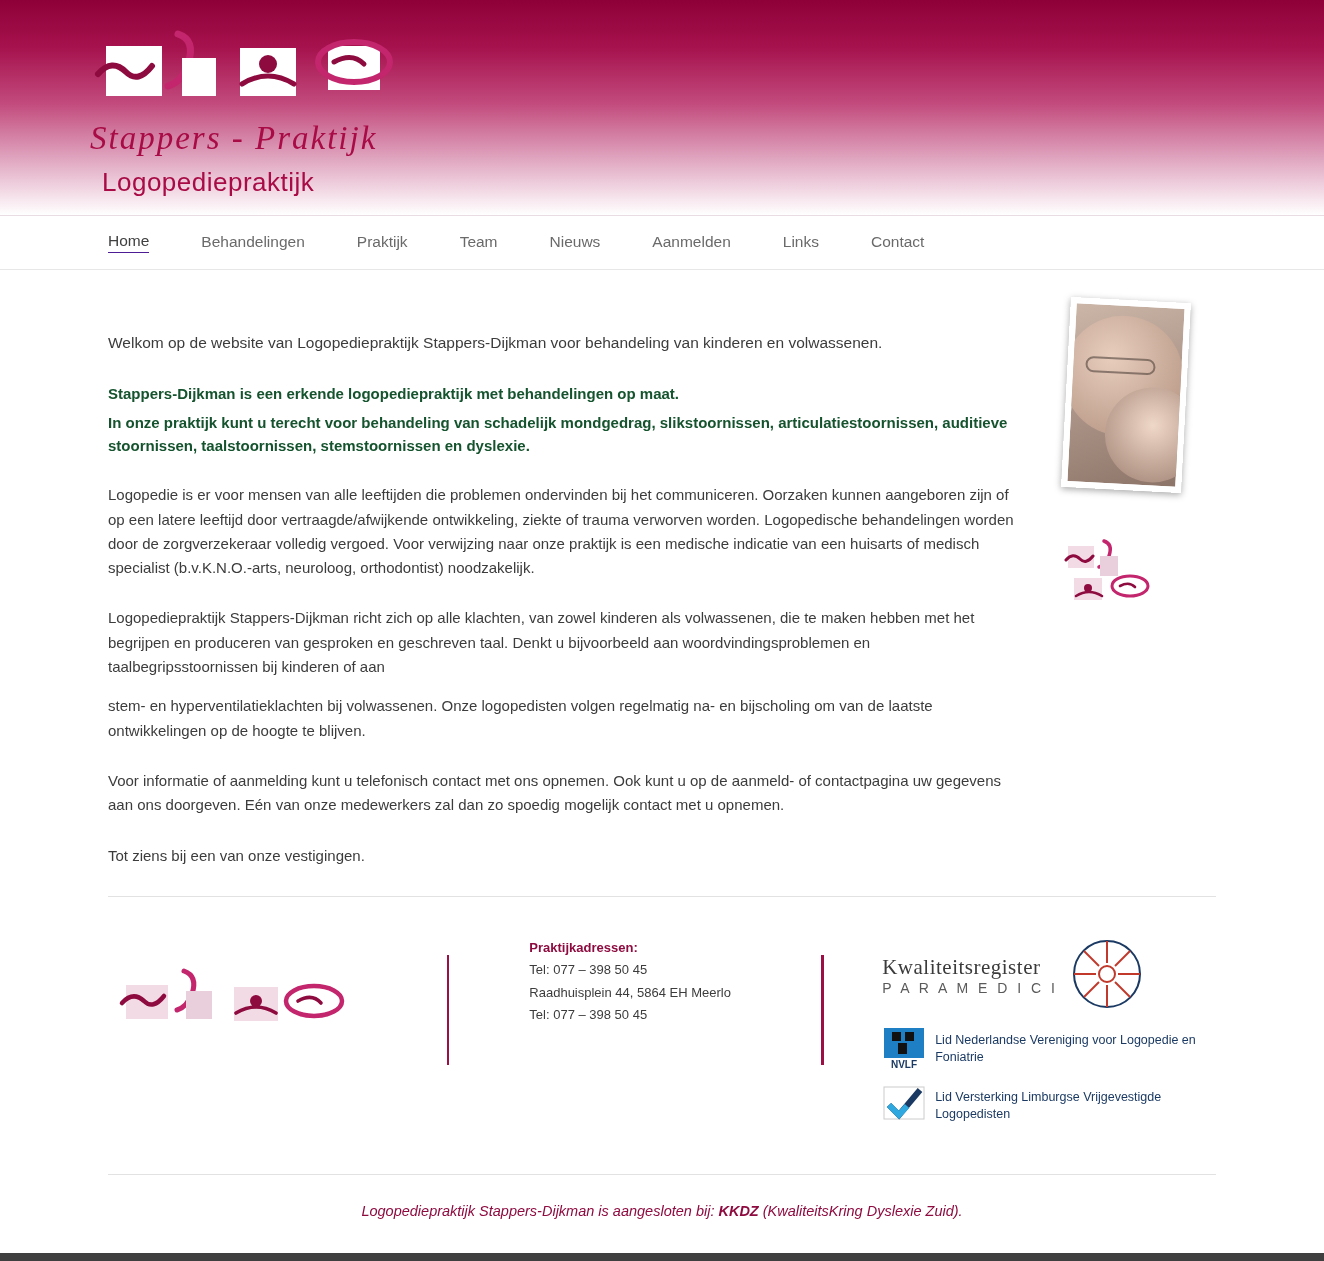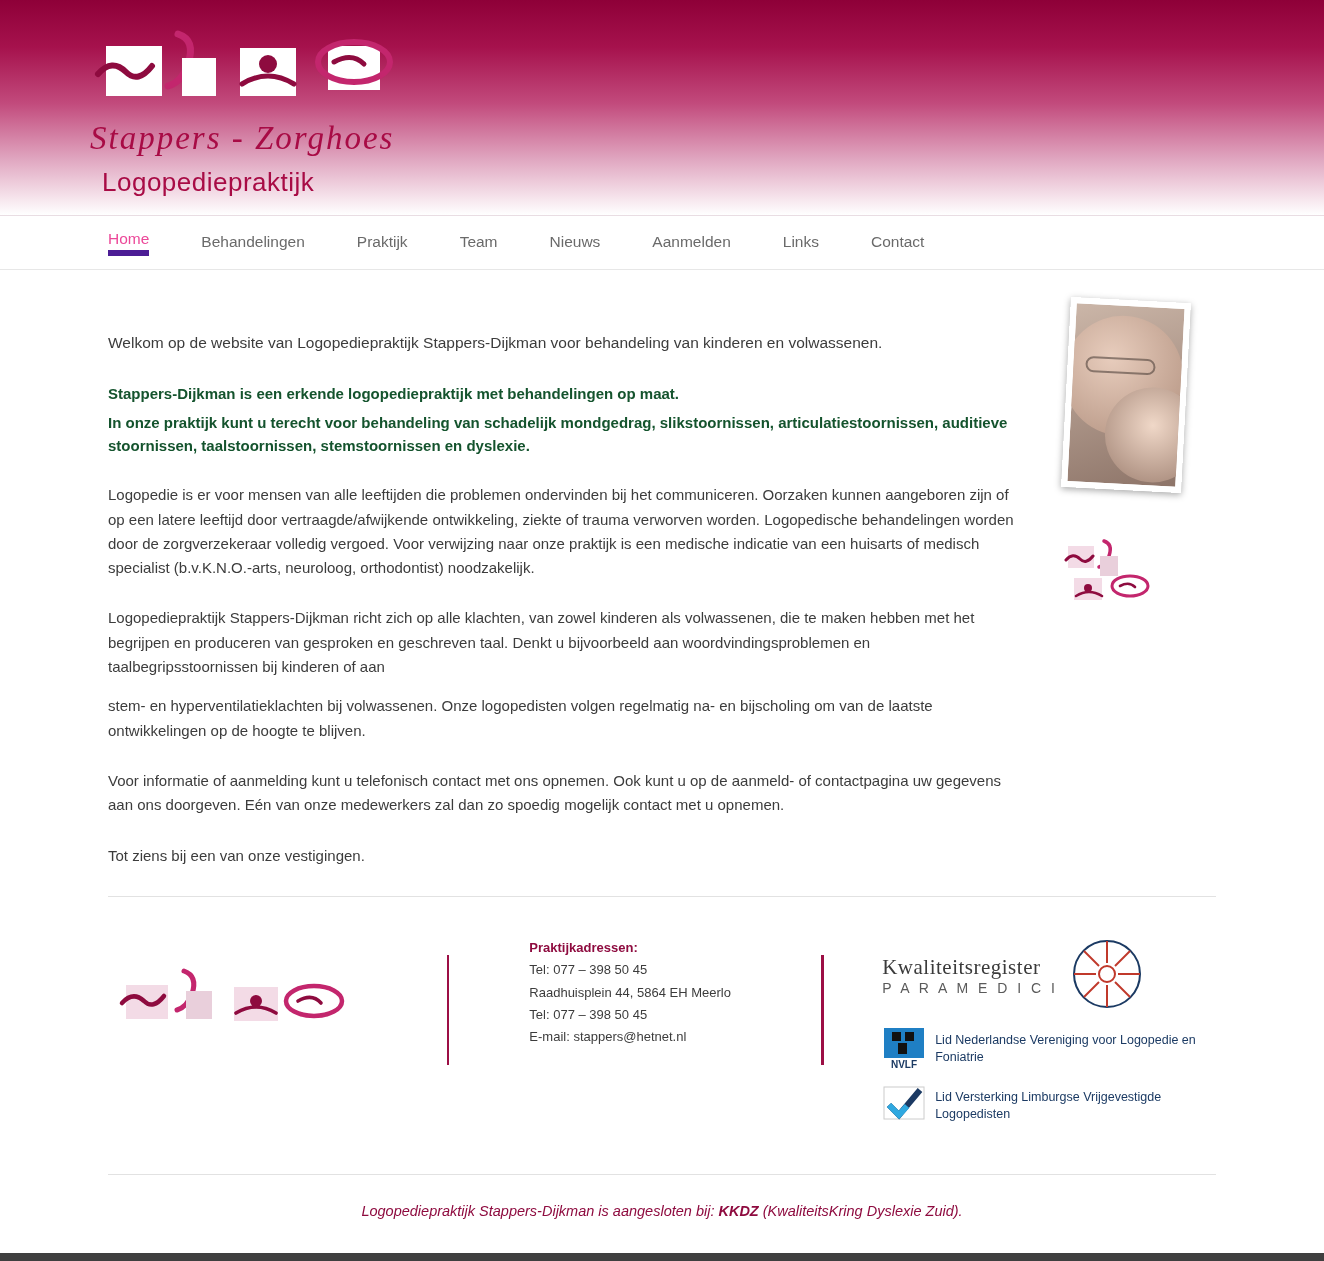--- a/index.html
+++ b/index.html
@@ -53,22 +53,22 @@
     padding-left:108px;
   }
   .nav a {
     color:#6a6a6a;
     text-decoration:none;
     font-size:15.5px;
     margin-right:52px;
     padding-bottom:2px;
   }
   .nav a.active {
-    color:#ec4899;
-    border-bottom:6px solid #4c1d95;
+    color:#404040;
+    border-bottom:1px solid #4c1d95;
   }
   
   .wrap { width:1324px; padding:0 108px; }
   .content { position:relative; padding-top:48px; }
   .intro { font-size:15.5px; color:#3c3c3c; margin-bottom:30px; }
   .lead {
     color:#14532d;
     font-weight:bold;
     line-height:1.55;
     max-width:900px;
@@ -161,21 +161,21 @@
 
         <rect x="150" y="26" width="56" height="48" fill="#ffffff"></rect>
         <circle cx="178" cy="42" r="9" fill="#8e0b3f"></circle>
         <path d="M152 62 q26 -16 52 0" stroke="#8e0b3f" stroke-width="5" fill="none" stroke-linecap="round"></path>
 
         <rect x="238" y="24" width="52" height="44" fill="#ffffff"></rect>
         <ellipse cx="264" cy="40" rx="36" ry="20" stroke="#c3266d" stroke-width="6" fill="none"></ellipse>
         <path d="M244 40 q18 -10 30 2" stroke="#8e0b3f" stroke-width="5" fill="none" stroke-linecap="round"></path>
       </svg>
     </div>
-    <div class="logo-name">Stappers - Zorghoes</div>
+    <div class="logo-name">Stappers - Praktijk</div>
     <div class="logo-sub">Logopediepraktijk</div>
   </div>
 </div>
 
 <nav class="nav">
   <a href="#" class="active">Home</a>
   <a href="#">Behandelingen</a>
   <a href="#">Praktijk</a>
   <a href="#">Team</a>
   <a href="#">Nieuws</a>
@@ -237,21 +237,20 @@
       </svg>
     </div>
 
     <div class="vline"></div>
 
     <div class="col-address">
       <div class="title">Praktijkadressen:</div>
       <div>Tel: 077 – 398 50 45</div>
       <div>Raadhuisplein 44, 5864 EH Meerlo</div>
       <div>Tel: 077 – 398 50 45</div>
-      <div>E-mail: stappers@hetnet.nl</div>
     </div>
 
     <div class="vline"></div>
 
     <div class="col-badges">
 
       <div class="badge-row">
         <div>
           <div class="kwal-name">Kwaliteitsregister</div>
           <div class="kwal-sub">P A R A M E D I C I</div>

